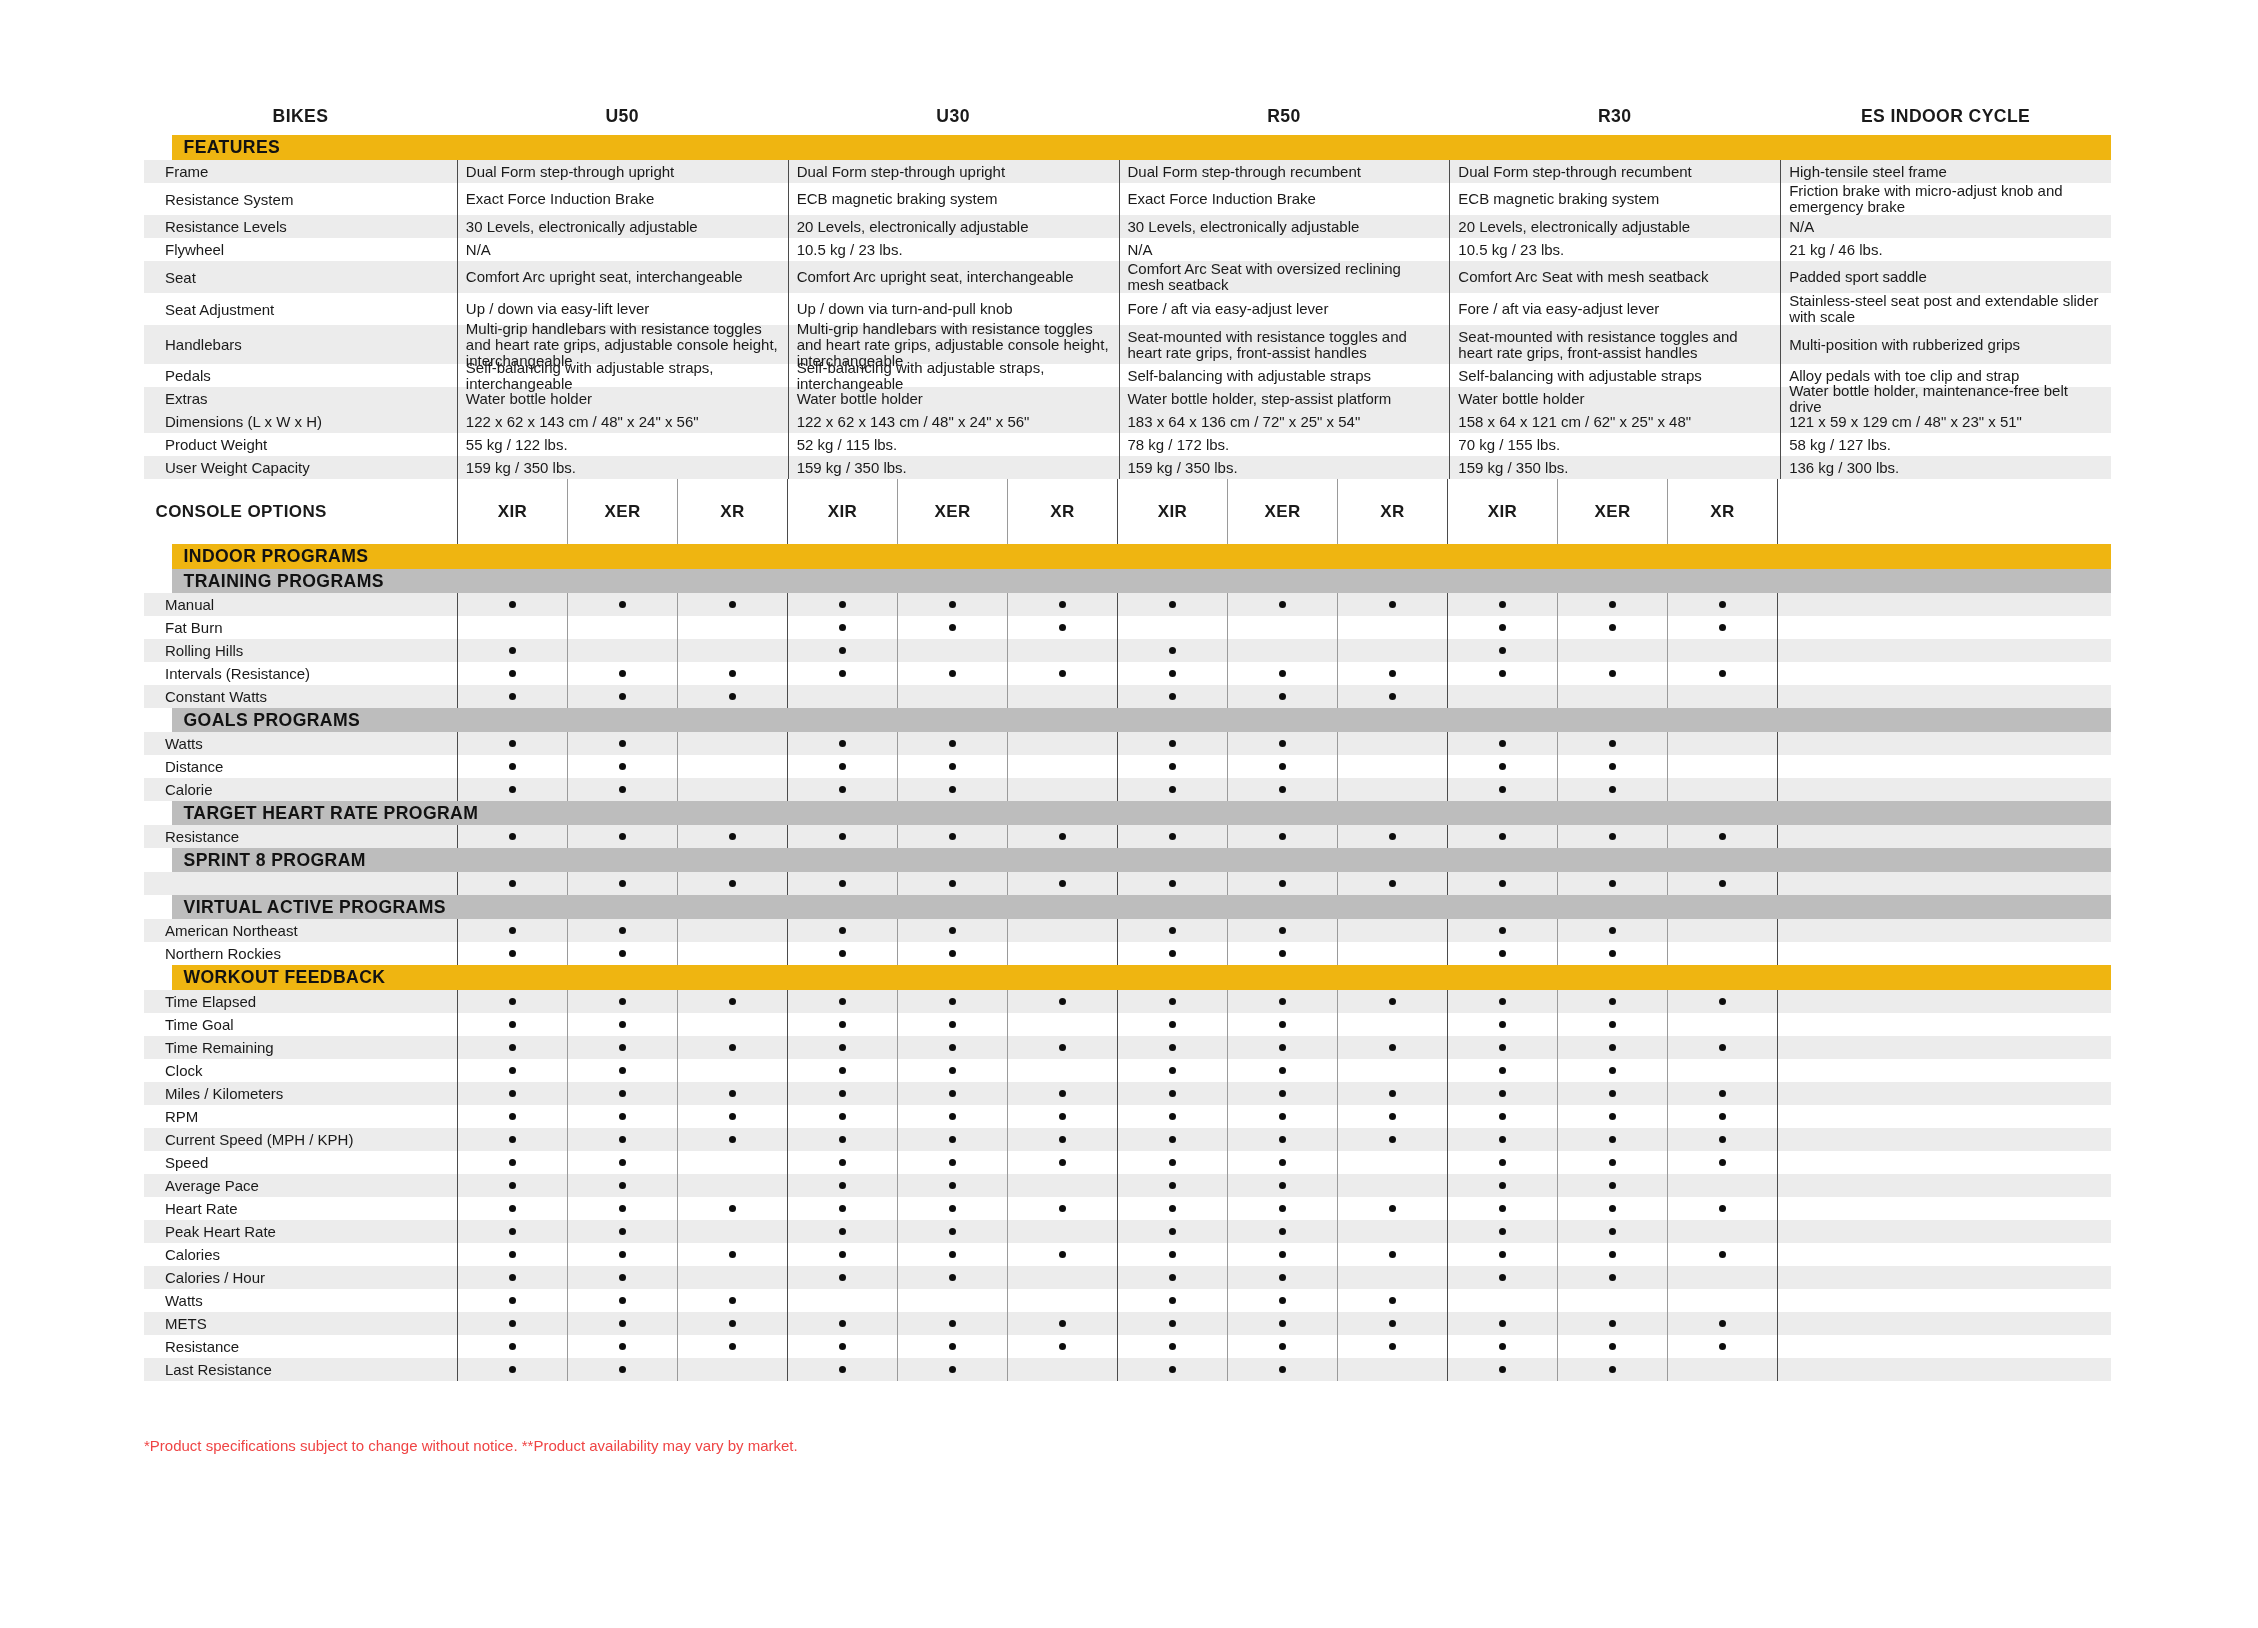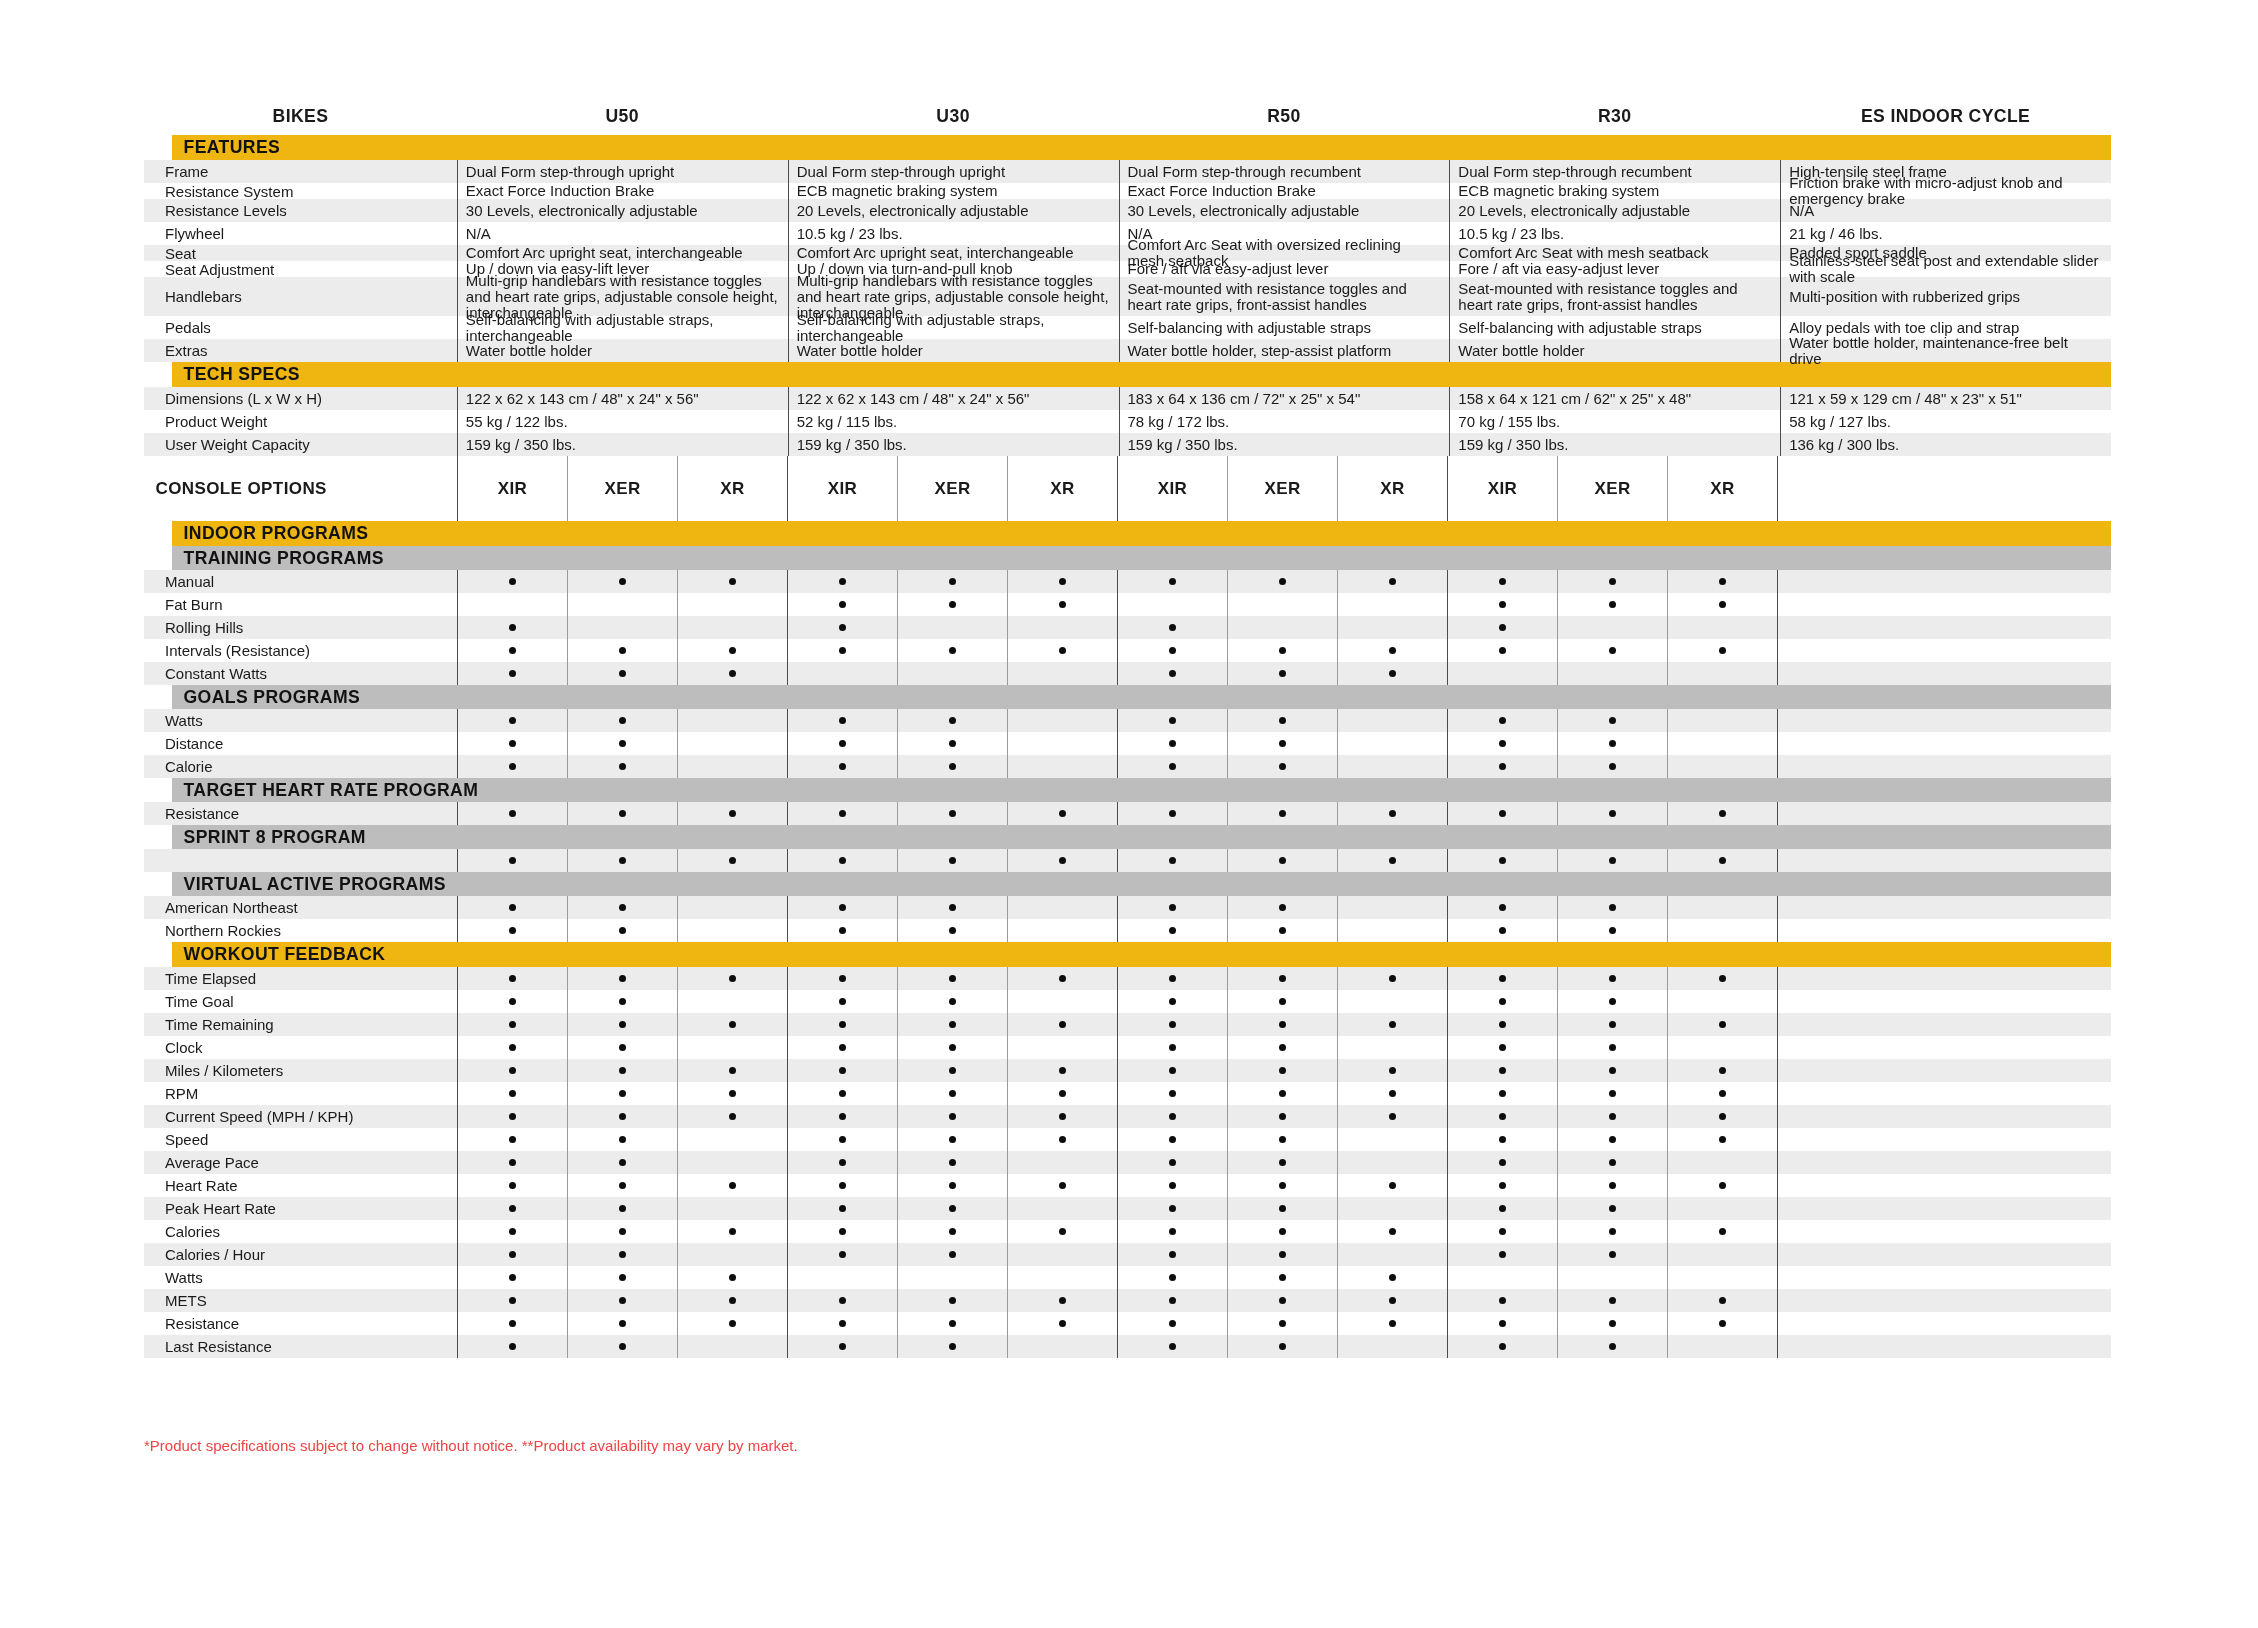--- a/index.html
+++ b/index.html
@@ -13,21 +13,21 @@
   .hdr-label{width:313px;}
   .hdr-bike{width:331px;}
   
   .bar{display:flex;align-items:center;box-sizing:border-box;padding-left:11.5px;font-weight:bold;font-size:17.6px;letter-spacing:0.4px;color:#121212;margin-left:28px;}
   .bar-yellow{height:25px;background:#EFB511;}
   .bar-gray{height:24px;background:#BDBDBD;}
   
   .stripe{background:#ECECEC;}
   .label-cell{width:313px;box-sizing:border-box;padding-left:21px;display:flex;align-items:center;font-size:15px;}
   .val-cell{width:331px;box-sizing:border-box;border-left:0.9px solid #4b4b4b;padding:1.8px 8.8px 1.8px 8px;display:flex;align-items:center;font-size:15px;line-height:16px;}
-  .r26{height:23px;} .r36{height:16px;} .r44{height:39px;}
+  .r26{height:23px;} .r36{height:32px;} .r44{height:39px;}
   
   .console-row{height:65px;}
   .console-label{width:313px;box-sizing:border-box;padding-left:11.5px;display:flex;align-items:center;font-weight:bold;font-size:17px;letter-spacing:0.4px;}
   .sub-cell{width:110px;box-sizing:border-box;display:flex;align-items:center;justify-content:center;}
   .sub-cell.bike-sep{border-left:0.9px solid #4b4b4b;}
   .sub-cell.sub-sep{border-left:0.9px solid #9a9a9a;}
   .console-opt{font-weight:bold;font-size:17px;letter-spacing:0.4px;}
   .es-cell{width:331px;box-sizing:border-box;border-left:0.9px solid #4b4b4b;}
   
   .dot{width:7px;height:7px;border-radius:50%;background:#0d0d0d;}
@@ -114,23 +114,20 @@
         <div class="val-cell">Alloy pedals with toe clip and strap</div>
       </div>
       <div class="row r26 stripe">
         <div class="label-cell">Extras</div>
         <div class="val-cell">Water bottle holder</div>
         <div class="val-cell">Water bottle holder</div>
         <div class="val-cell">Water bottle holder, step-assist platform</div>
         <div class="val-cell">Water bottle holder</div>
         <div class="val-cell">Water bottle holder, maintenance-free belt drive</div>
       </div>
-      <div class="bar bar-yellow">
-        <span>TECH SPECS</span>
-      </div>
       <div class="row r26 stripe">
         <div class="label-cell">Dimensions (L x W x H)</div>
         <div class="val-cell">122 x 62 x 143 cm / 48" x 24" x 56"</div>
         <div class="val-cell">122 x 62 x 143 cm / 48" x 24" x 56"</div>
         <div class="val-cell">183 x 64 x 136 cm / 72" x 25" x 54"</div>
         <div class="val-cell">158 x 64 x 121 cm / 62" x 25" x 48"</div>
         <div class="val-cell">121 x 59 x 129 cm / 48" x 23" x 51"</div>
       </div>
       <div class="row r26">
         <div class="label-cell">Product Weight</div>

